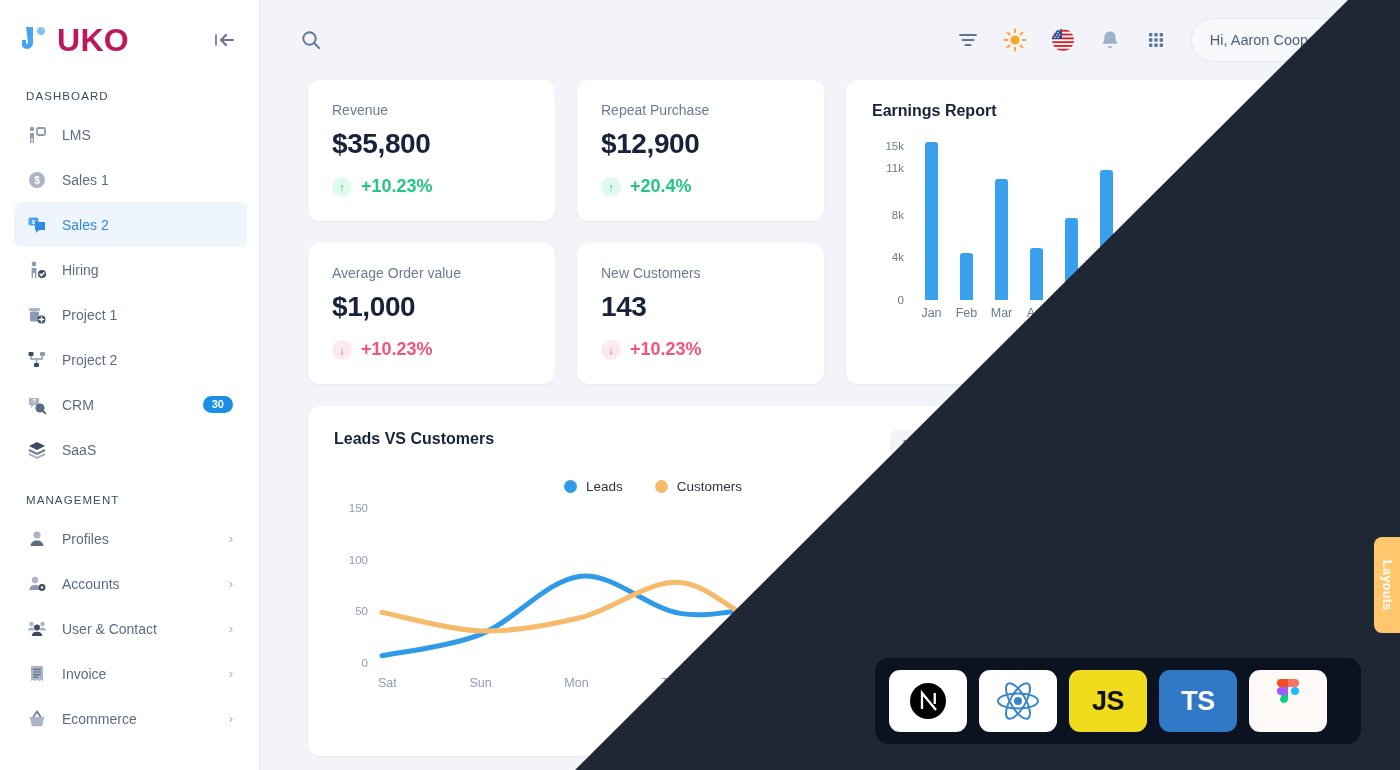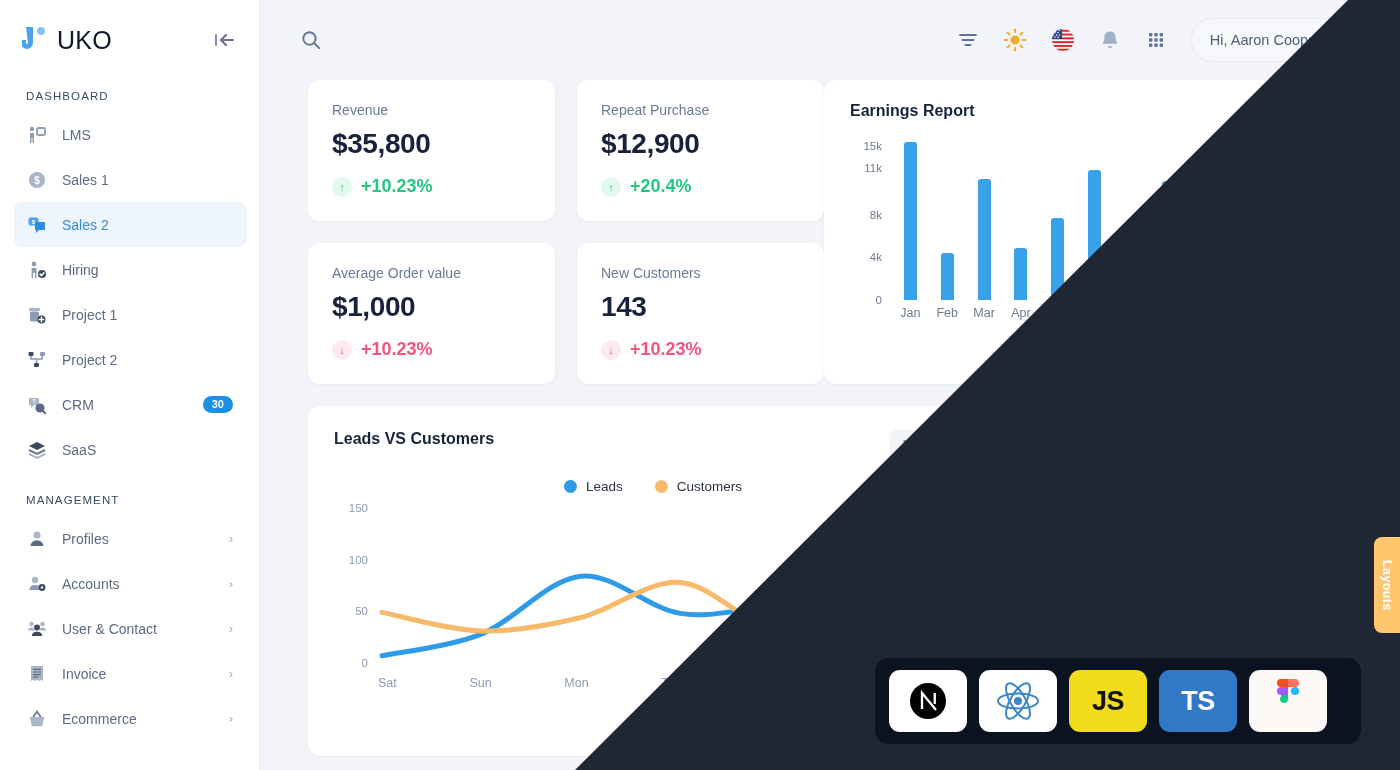--- a/index.html
+++ b/index.html
@@ -19,21 +19,21 @@
     border-right: 1px solid #eceff3;
     overflow: hidden;
   }
   .brand-row {
     height: 80px; display: flex; align-items: center;
     padding: 0 22px 0 22px; justify-content: space-between;
   }
   .brand { display: flex; align-items: center; gap: 9px; }
   .brand-logo { width: 26px; height: 30px; }
   .brand-name {
-    font-size: 25px; font-weight: 400; color: #0f172a; letter-spacing: .3px;
+    font-size: 32px; font-weight: 700; color: #be185d; letter-spacing: .3px;
   }
   .collapse-btn { display: flex; align-items: center; gap: 1px; cursor: pointer; opacity: .85; }
 
   .nav-section-title {
     font-size: 11.5px; font-weight: 400; letter-spacing: 1.1px;
     color: #3b4a64; padding: 0 0 0 26px; margin-top: 10px; margin-bottom: 10px;
   }
   .nav-item {
     display: flex; align-items: center; gap: 14px;
     height: 45px; margin: 0 12px 0 14px; padding: 0 14px 0 12px;
@@ -68,21 +68,21 @@
   }
   .user-chip-name { font-size: 14.5px; color: #4e5d78; white-space: nowrap; }
   .avatar-wrap { position: relative; width: 32px; height: 32px; }
   .avatar-dot {
     position: absolute; right: -1px; bottom: 0px; width: 10px; height: 10px;
     border-radius: 50%; background: #21c17a; border: 2px solid #f6f8fb;
   }
 
   .content { padding: 0 40px 0 48px; }
 
-  .row { display: flex; }
+  .row { display: flex; gap: 22px; }
 
   
   .stats-col { display: flex; flex-direction: column; gap: 22px; width: 516px; flex: 0 0 516px; }
   .stat-grid { display: flex; gap: 22px; }
   .card {
     background: #fff; border-radius: 12px;
     box-shadow: 0 1px 3px rgba(16,30,54,.05);
   }
   .stat-card { width: 247px; flex: 0 0 247px; padding: 22px 24px 24px 24px; }
   .stat-title { font-size: 14px; color: #6b7a93; margin-bottom: 10px; }

